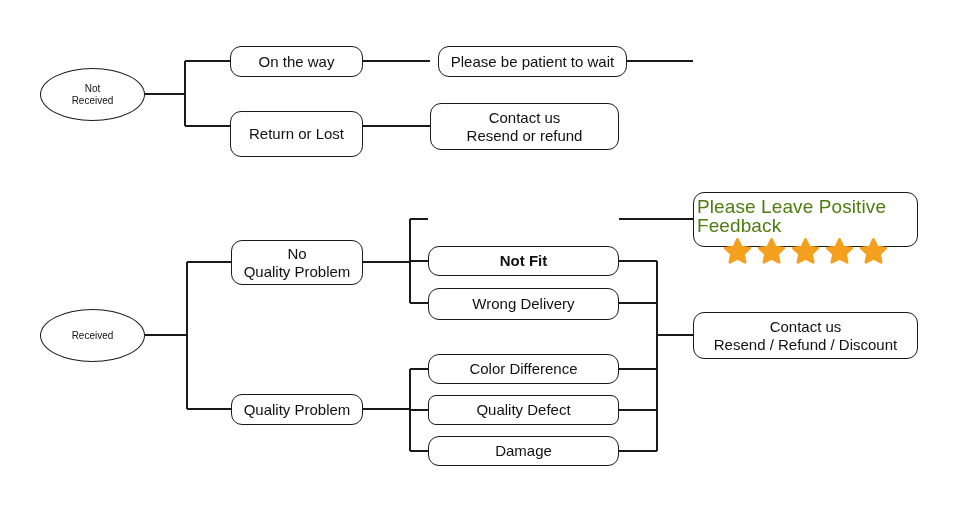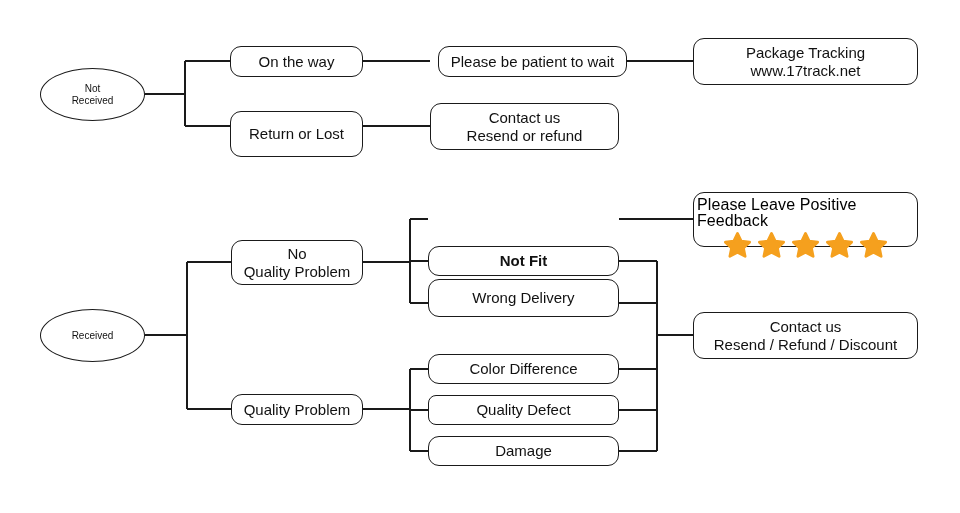--- a/index.html
+++ b/index.html
@@ -60,22 +60,22 @@
   .feedback-inner {
     width: 217px;
     height: 47px;
     background: #ffffff;
     display: flex;
     flex-direction: column;
     align-items: center;
     justify-content: flex-start;
   }
   .feedback-text {
-    font-size: 16px;
-    color: #000000;
+    font-size: 19px;
+    color: #4d7c0f;
     letter-spacing: 0.1px;
     line-height: 1;
     padding-top: 1px;
   }
   .stars {
     display: flex;
     gap: 7px;
     margin-top: 3px;
   }
   .star {
@@ -130,39 +130,37 @@
     </g>
   </svg>
 
   <div class="node ellipse" style="left:40px; top:68px; width:105px; height:53px;">Not
 Received</div>
 
   <div class="node rbox" style="left:230px; top:46px; width:133px; height:31px;">On the way</div>
 
   <div class="node rbox" style="left:430px; top:46px; width:189px; height:31px;margin-left:8px;">Please be patient to wait</div>
 
-  <div class="node rbox" style="left:693px; top:38px; width:225px; height:47px;">Package Tracking
-www.17track.net</div>
 
   <div class="node rbox" style="left:230px; top:111px; width:133px; height:46px;">Return or Lost</div>
 
   <div class="node rbox" style="left:430px; top:103px; width:189px; height:47px;">Contact us
 Resend or refund</div>
 
   <div class="node ellipse" style="left:40px; top:309px; width:105px; height:53px;">Received</div>
 
   <div class="node rbox" style="left:231px; top:240px; width:132px; height:45px;">No
 Quality Problem</div>
 
   <div class="node rbox" style="left:231px; top:394px; width:132px; height:31px;">Quality Problem</div>
 
 
   <div class="node rbox" style="left:428px; top:246px; width:191px; height:30px;font-weight:bold;">Not Fit</div>
 
-  <div class="node rbox" style="left:428px; top:279px; width:191px; height:38px;">Wrong Delivery</div>
+  <div class="node rbox" style="left:428px; top:288px; width:191px; height:32px;">Wrong Delivery</div>
 
   <div class="node rbox" style="left:428px; top:354px; width:191px; height:30px;">Color Difference</div>
 
   <div class="node rbox" style="left:428px; top:395px; width:191px; height:30px;border-radius:8px;">Quality Defect</div>
 
   <div class="node rbox" style="left:428px; top:436px; width:191px; height:30px;">Damage</div>
 
   <div class="feedback-outer" style="left:693px; top:192px; width:225px; height:55px;">
     <div class="feedback-inner">
       <div class="feedback-text">Please Leave Positive Feedback</div>

